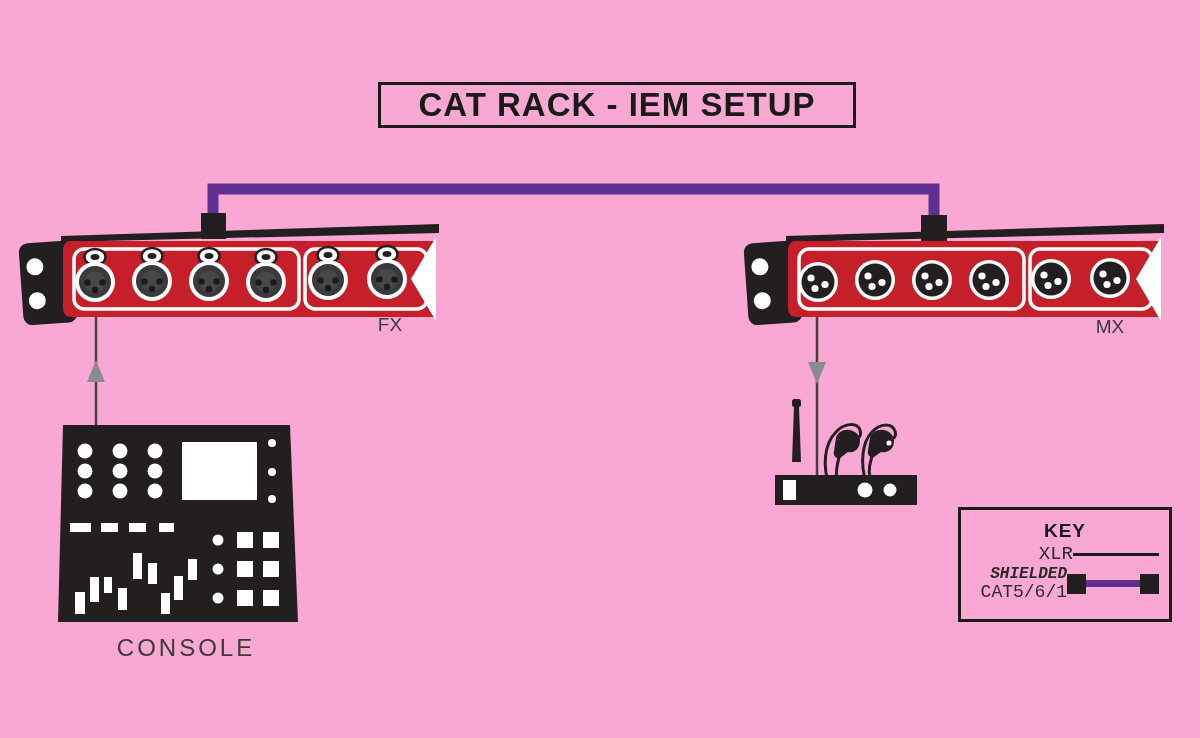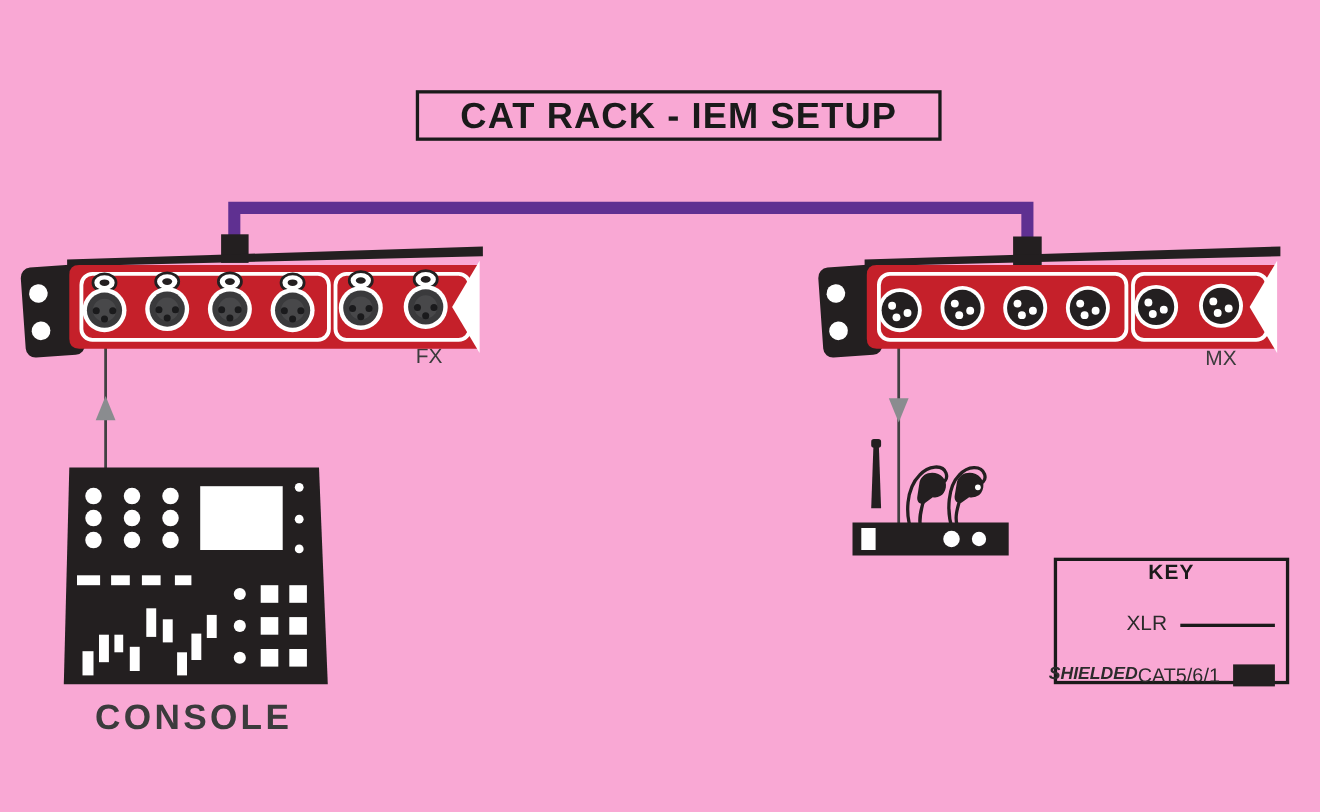--- a/index.html
+++ b/index.html
@@ -10,31 +10,31 @@
   body{background:#fff;font-family:"Liberation Sans",sans-serif;}
   .canvas{position:relative;width:1200px;height:738px;background:#f9a8d4;overflow:hidden;}
   .abs{position:absolute;}
   .title-box{
     left:378px;top:82px;width:478px;height:46px;border:3px solid #1a1a1a;
     display:flex;align-items:center;justify-content:center;
     font-size:33px;font-weight:800;letter-spacing:1px;color:#1a1a1a;white-space:nowrap;
   }
   .rack-label{font-size:19px;font-weight:500;color:var(--label-gray);text-align:center;}
   .console-label{
-    left:51px;top:634px;width:250px;text-align:center;
-    font-size:32px;font-weight:700;letter-spacing:3px;color:var(--label-gray);
+    left:61px;top:634px;width:250px;text-align:center;
+    font-size:24px;font-weight:400;letter-spacing:3px;color:var(--label-gray);
   }
   .key-box{
     left:958px;top:507px;width:214px;height:115px;border:3px solid #1a1a1a;
-    display:flex;flex-direction:column;padding:0 10px 8px;
+    display:flex;flex-direction:column;padding:10px 10px 8px;
   }
   .key-title{text-align:center;font-weight:800;font-size:19px;letter-spacing:1px;color:#1a1a1a;}
-  .key-row{display:flex;align-items:center;justify-content:flex-end;gap:12px;margin-top:25px;}
+  .key-row{display:flex;align-items:center;justify-content:flex-end;margin-top:1px;font-family:Liberation Mono, monospace;}
   .key-label{font-size:19px;color:#2b2b2b;text-align:right;}
-  .key-label-2line{display:flex;flex-direction:row;line-height:1.05;}
+  .key-label-2line{display:flex;flex-direction:column;align-items:flex-end;line-height:1.05;}
   .key-label-2line .l1{font-style:italic;font-weight:700;font-size:16px;color:#2b2b2b;}
   .key-label-2line .l2{font-size:18px;color:#2b2b2b;}
   .sym-xlr{width:86px;height:3px;background:#1a1a1a;}
   .sym-cat{width:92px;display:flex;align-items:center;}
   .sym-cat .plug{width:19px;height:20px;background:var(--ink);}
   .sym-cat .wire{flex:1;height:7px;background:var(--purple);}
   svg{display:block;}
 </style>
 </head>
 <body>

